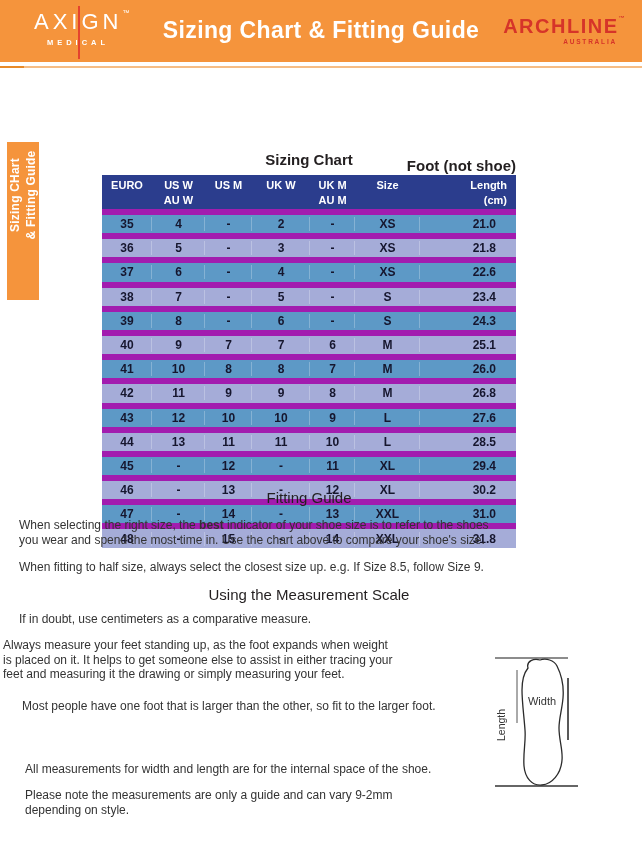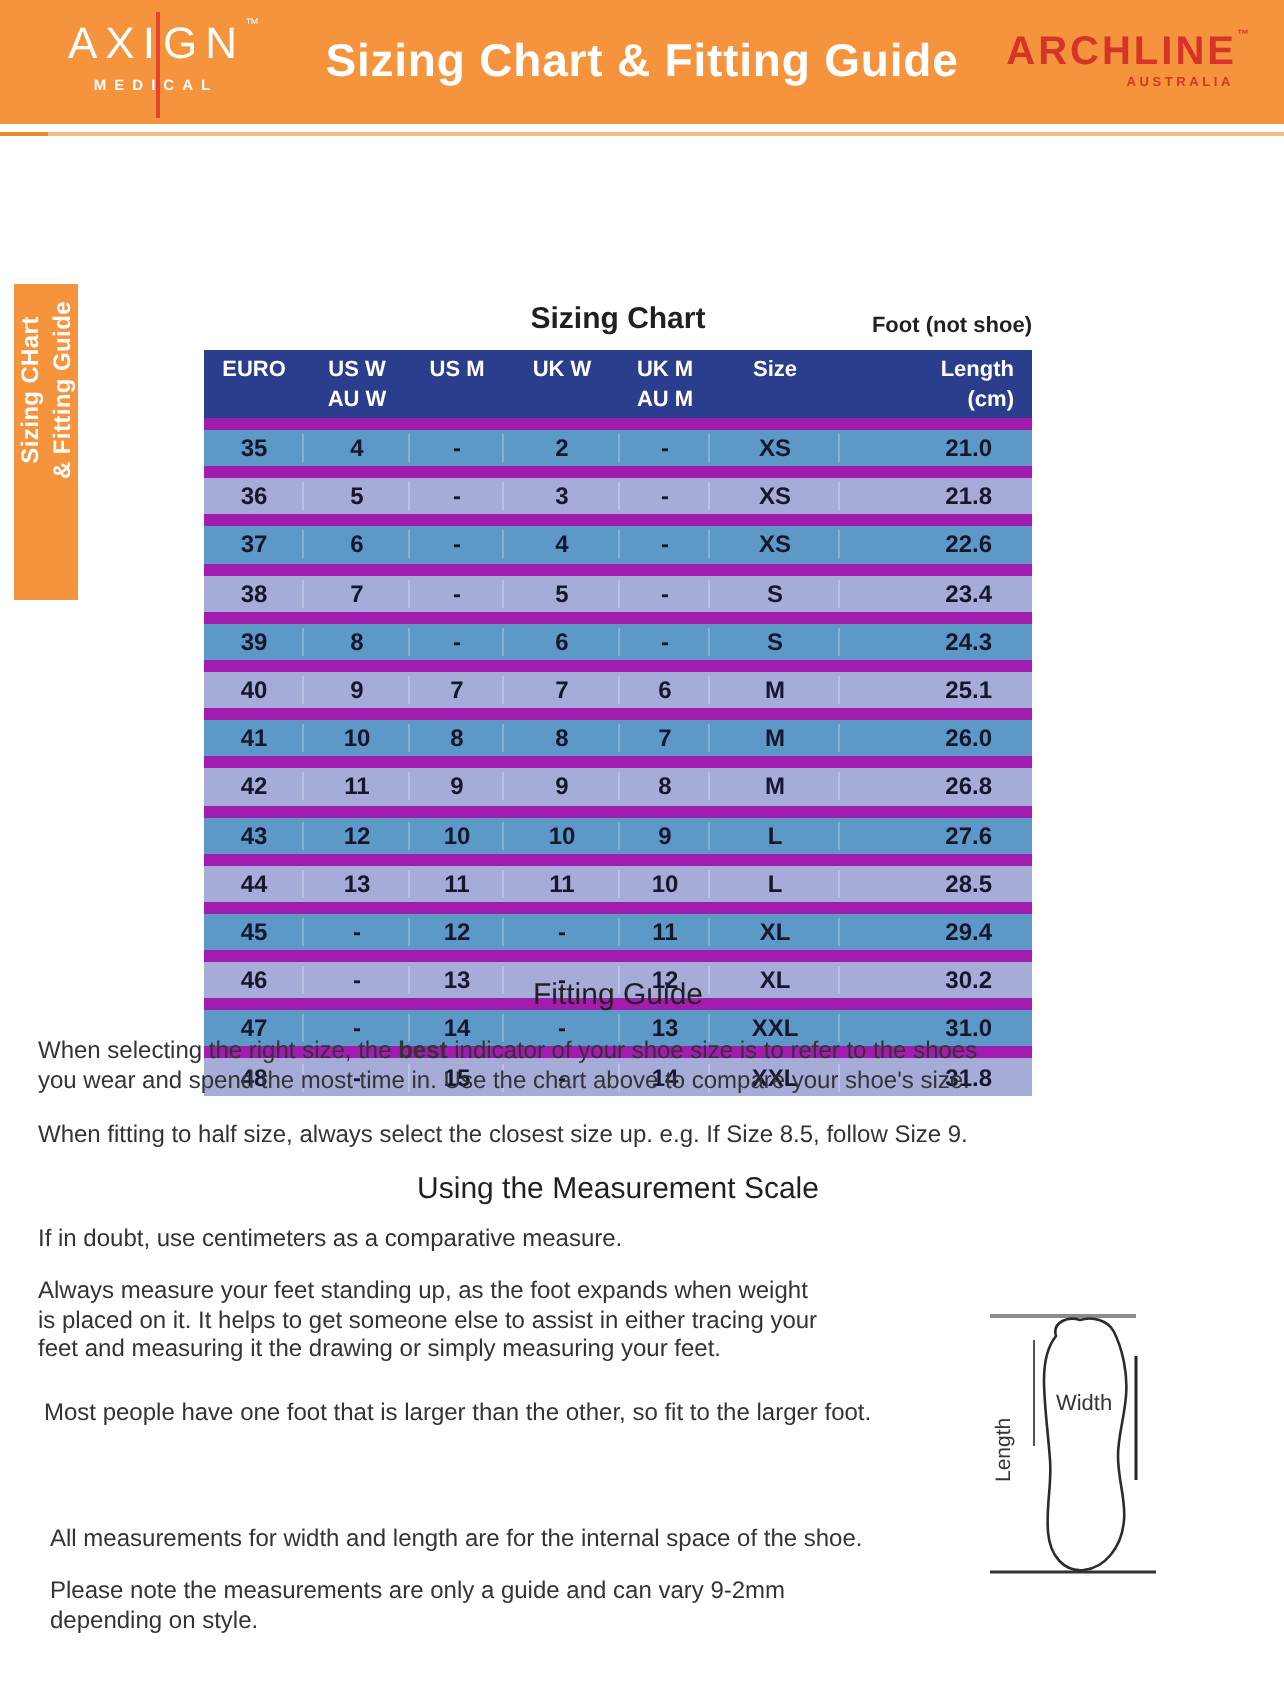--- a/index.html
+++ b/index.html
@@ -34,21 +34,21 @@
     font-size:12px; line-height:16px; letter-spacing:0.2px; white-space:nowrap;
   }
 
   
   .chart-title {
     position:absolute; left:102px; top:151px; width:414px; text-align:center;
     font-size:15px; font-weight:bold; color:#231F20;
   }
   .foot-note {
     position:absolute; left:386px; top:157px; width:130px; text-align:right;
-    font-size:11px; font-weight:bold; color:#231F20;
+    font-size:15px; font-weight:bold; color:#231F20;
   }
   .sizechart-table { position:absolute; left:102px; top:175px; width:414px; }
   .t-header { display:flex; background:#2B3D8D; color:#fff; font-weight:bold; font-size:11px; line-height:15px; height:34px; }
   .t-header .cell { padding-top:3px; }
   .t-row { display:flex; height:18.2px; border-top:6px solid #a21caf; align-items:center; font-size:12px; font-weight:bold; color:#16162E; }
   .t-row.odd  { background:#5D99C6; }
   .t-row.even { background:#A5ACD8; }
   .cell { text-align:center; box-sizing:border-box; box-shadow: inset -1px 0 0 rgba(255,255,255,0.25); }
   .t-header .cell { box-shadow:none; }
   .c0 { width:50px; } .c1 { width:53px; } .c2 { width:47px; }
@@ -61,21 +61,21 @@
   .section-heading {
     position:absolute; left:0; width:618px; text-align:center;
     font-size:15px; font-weight:normal; color:#231F20;
   }
   .h-fitting { top:489px; }
   .h-measure { top:586px; }
   .body-text { position:absolute; margin:0; font-size:12px; line-height:14.6px; color:#333333; }
   .p1 { left:19px; top:518px; width:476px; }
   .p2 { left:19px; top:560px; width:510px; }
   .p3 { left:19px; top:612px; width:480px; }
-  .p4 { left:19px; top:638px; width:392px; }
+  .p4 { left:3px; top:638px; width:392px; }
   .p5 { left:22px; top:699px; width:470px; }
   .p6 { left:25px; top:762px; width:470px; }
   .p7 { left:25px; top:788px; width:404px; }
 
   
   .foot-diagram { position:absolute; left:488px; top:648px; width:152px; height:150px; }
   .foot-diagram svg { display:block; }
   .diag-label { font-family:"Liberation Sans", sans-serif; fill:#333333; }
 </style>
 </head>

